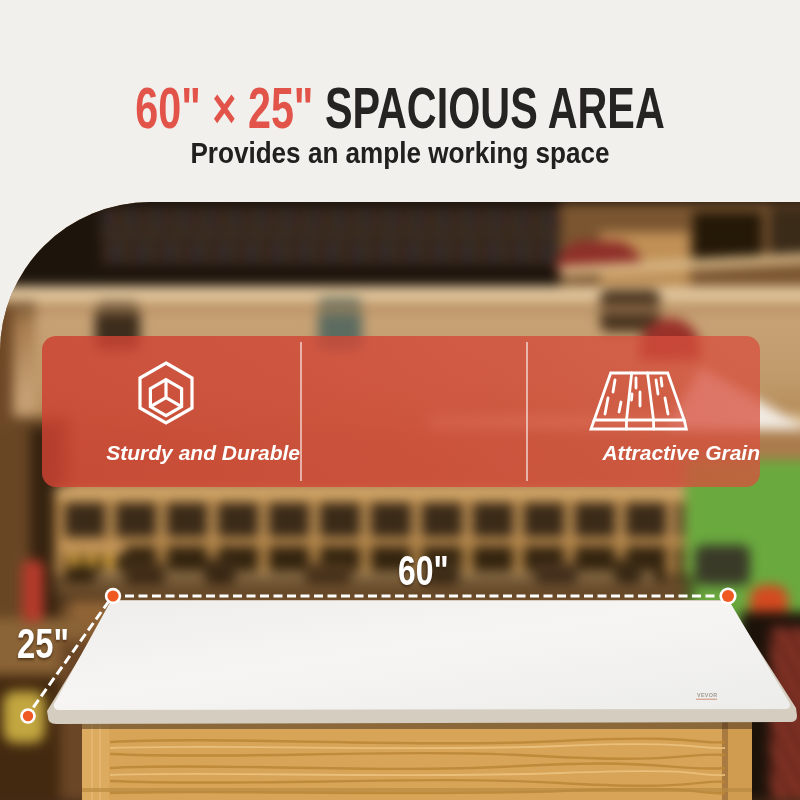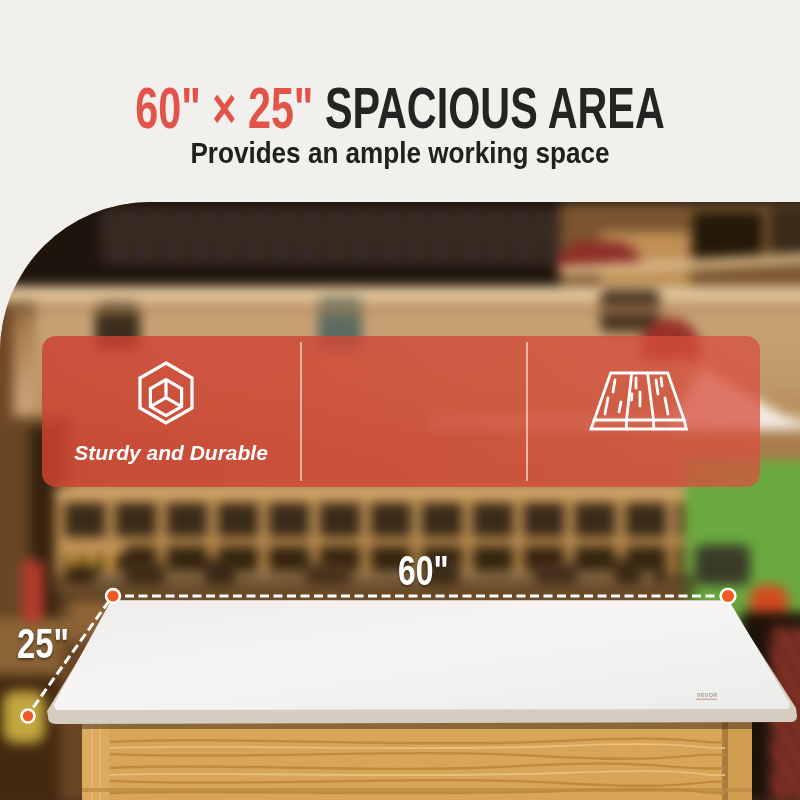--- a/index.html
+++ b/index.html
@@ -12,21 +12,21 @@
   .subtitle{position:absolute;top:136px;left:0;width:800px;text-align:center;font-weight:bold;
             font-size:30px;color:#21201e;transform:scaleX(0.87);transform-origin:400px 0;}
   .photo{position:absolute;left:0;top:202px;width:800px;height:598px;
          border-radius:150px 0 0 0;overflow:hidden;background:#8a6134;}
   .scene{position:absolute;left:-25px;top:-25px;width:850px;height:648px;filter:blur(6px);}
   .scene div{position:absolute;}
   .banner{position:absolute;left:42px;top:336px;width:718px;height:151px;border-radius:14px;
           background:linear-gradient(100deg, rgba(205,66,50,0.84) 0%, rgba(211,73,56,0.80) 55%, rgba(216,80,62,0.74) 100%);
           z-index:5;}
   .col{position:absolute;top:0;height:100%;}
-  .icolabel{position:absolute;top:105px;width:100%;text-align:center;color:#fff;
+  .icolabel{position:absolute;top:105px;width:100%;text-align:right;color:#fff;
             font-weight:bold;font-style:italic;font-size:21px;}
   .divider{position:absolute;top:6px;height:139px;width:2px;background:rgba(255,255,255,0.55);}
   .dimlabel{position:absolute;color:#fff;font-weight:bold;z-index:6;
             text-shadow:0 2px 3px rgba(40,20,5,0.55);}
   .overlay{position:absolute;left:0;top:0;z-index:4;}
 </style>
 </head>
 <body>
 <div class="page">
 
@@ -213,15 +213,16 @@
         <g stroke="#fff" stroke-width="2.8" fill="none" stroke-linecap="round">
           <path d="M84.7,37 L141.7,37 L158.2,84 L68.2,84 Z" stroke-linejoin="miter"></path>
           <path d="M68.2,84 L65,93 L160.3,93 L158.2,84" stroke-linejoin="miter"></path>
           <path d="M105.7,37 L100.5,84 M100.4,93 L100.5,84 M121.5,37 L127.5,84 M127.7,93 L127.5,84"></path>
           <path d="M89,44 L87,56 M82,62 L79,78 M95,66 L93,76"></path>
           <path d="M110,42 L110,52 M114,56 L114,70 M106,58 L105.5,64"></path>
           <path d="M130,44 L132,58 M139,62 L142,78 M135,42 L136,50"></path>
         </g>
       </svg>
 
+      <div class="icolabel">Attractive Grain</div>
     </div>
   </div>
 </div>
 
 </body></html>

